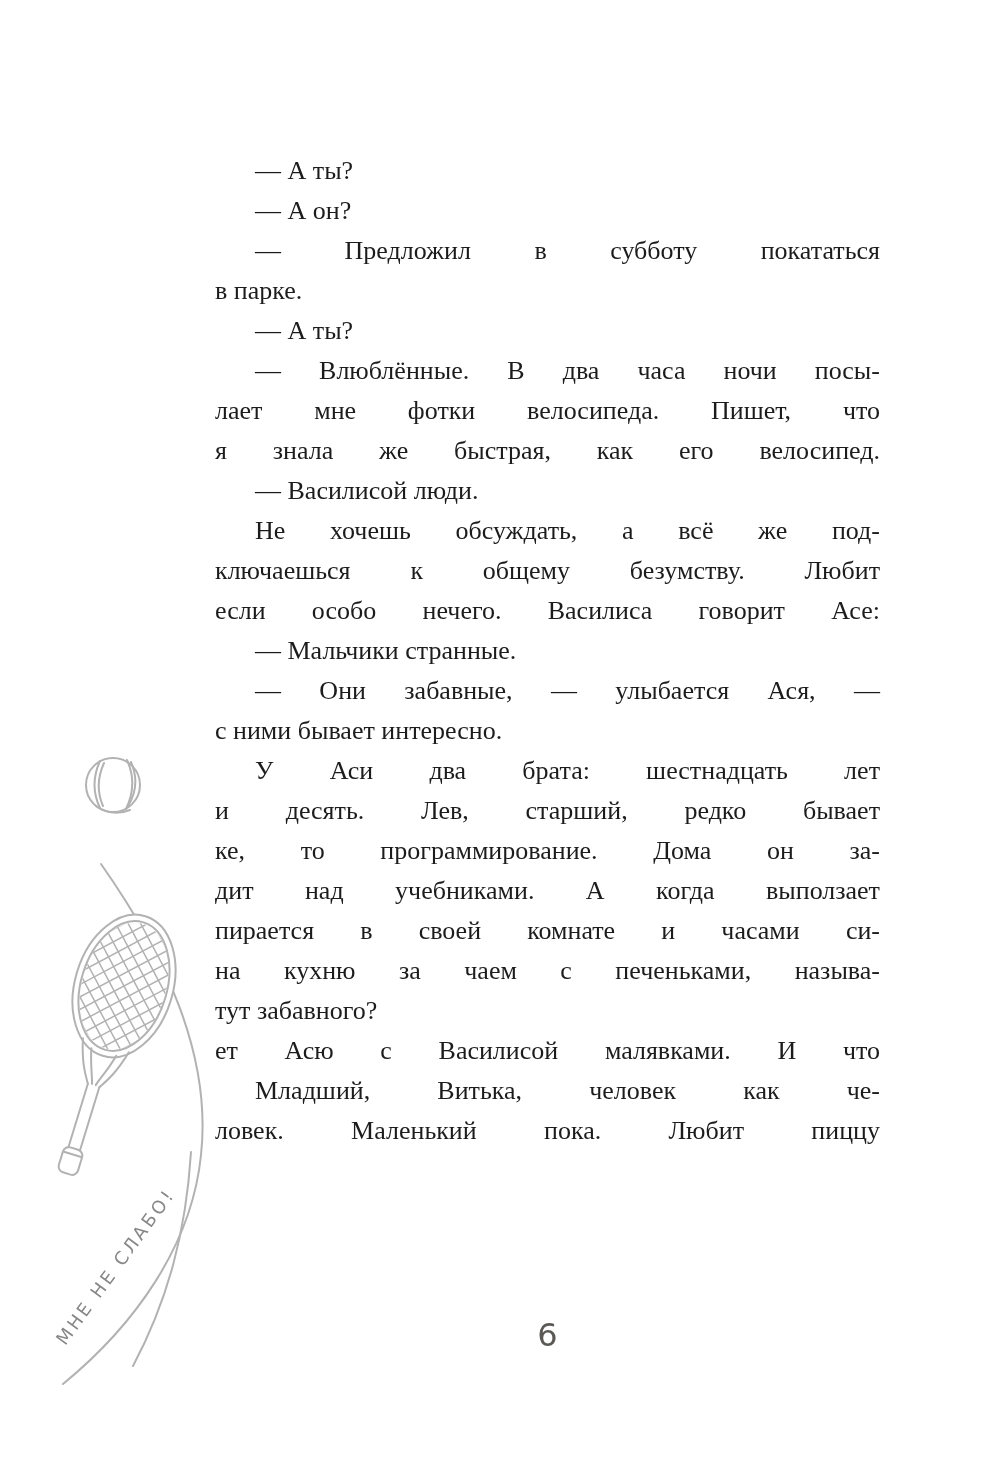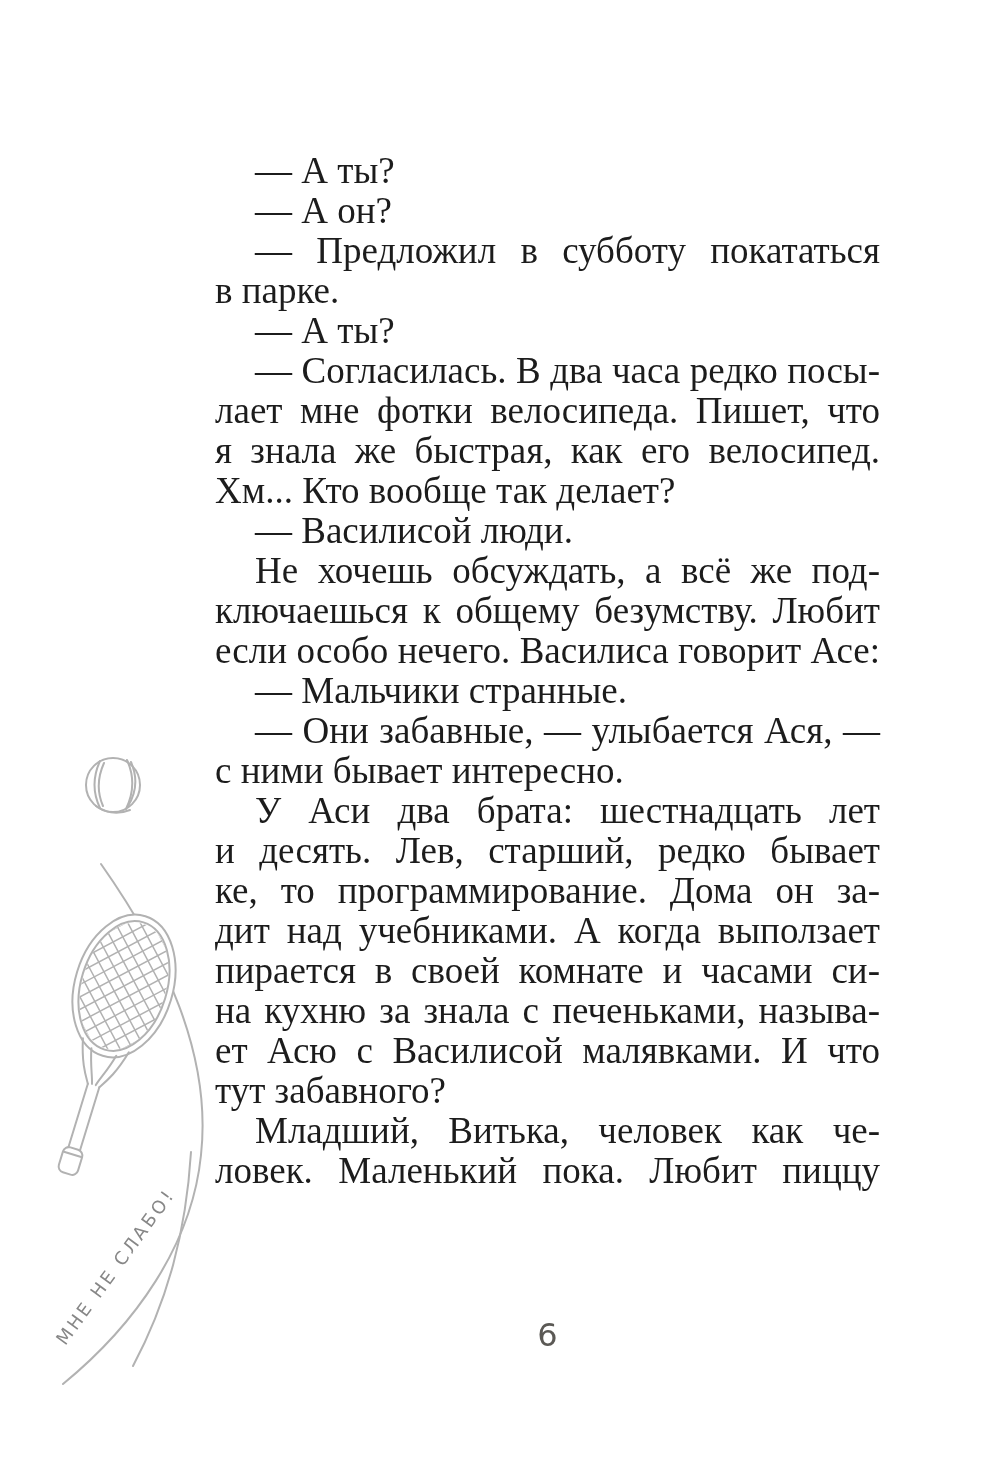--- a/index.html
+++ b/index.html
@@ -10,21 +10,21 @@
     background: #ffffff;
     overflow: hidden;
     font-family: "Liberation Serif", serif;
   }
   .textblock {
     position: absolute;
     left: 215px;
     top: 151px;
     width: 665px;
     color: #1c1c1c;
-    font-size: 37px;
+    font-size: 26px;
   }
   .line {
     height: 40px;
     line-height: 40px;
   }
   .ind { text-indent: 40px; }
   .just { text-align: justify; text-align-last: justify; }
   .left { text-align: left; }
   .margin-art {
     position: absolute;
@@ -129,38 +129,37 @@
   </svg>
 
   <div class="series-title">МНЕ НЕ СЛАБО!</div>
 
   <div class="textblock">
     <div class="line ind left">— А ты?</div>
     <div class="line ind left">— А он?</div>
     <div class="line ind just">— Предложил в субботу покататься</div>
     <div class="line left">в парке.</div>
     <div class="line ind left">— А ты?</div>
-    <div class="line ind just">— Согласилась. В два часа редко посы-</div>
+    <div class="line ind just">— Влюблённые. В два часа ночи посы-</div>
     <div class="line just">лает мне фотки велосипеда. Пишет, что</div>
     <div class="line just">я знала же быстрая, как его велосипед.</div>
-    <div class="line left">Хм... Кто вообще так делает?</div>
     <div class="line ind left">— Василисой люди.</div>
     <div class="line ind just">Не хочешь обсуждать, а всё же под-</div>
     <div class="line just">ключаешься к общему безумству. Любит</div>
     <div class="line just">если особо нечего. Василиса говорит Асе:</div>
     <div class="line ind left">— Мальчики странные.</div>
     <div class="line ind just">— Они забавные, — улыбается Ася, —</div>
     <div class="line left">с ними бывает интересно.</div>
     <div class="line ind just">У Аси два брата: шестнадцать лет</div>
     <div class="line just">и десять. Лев, старший, редко бывает</div>
     <div class="line just">ке, то программирование. Дома он за-</div>
     <div class="line just">дит над учебниками. А когда выползает</div>
     <div class="line just">пирается в своей комнате и часами си-</div>
-    <div class="line just">на кухню за знала с печеньками, называ-</div>
+    <div class="line just">на кухню за чаем с печеньками, называ-</div>
+    <div class="line left">тут забавного?</div>
     <div class="line just">ет Асю с Василисой малявками. И что</div>
-    <div class="line left">тут забавного?</div>
     <div class="line ind just">Младший, Витька, человек как че-</div>
     <div class="line just">ловек. Маленький пока. Любит пиццу</div>
   </div>
 
   <div class="page-number">6</div>
 
 </div>
 
 </body></html>

